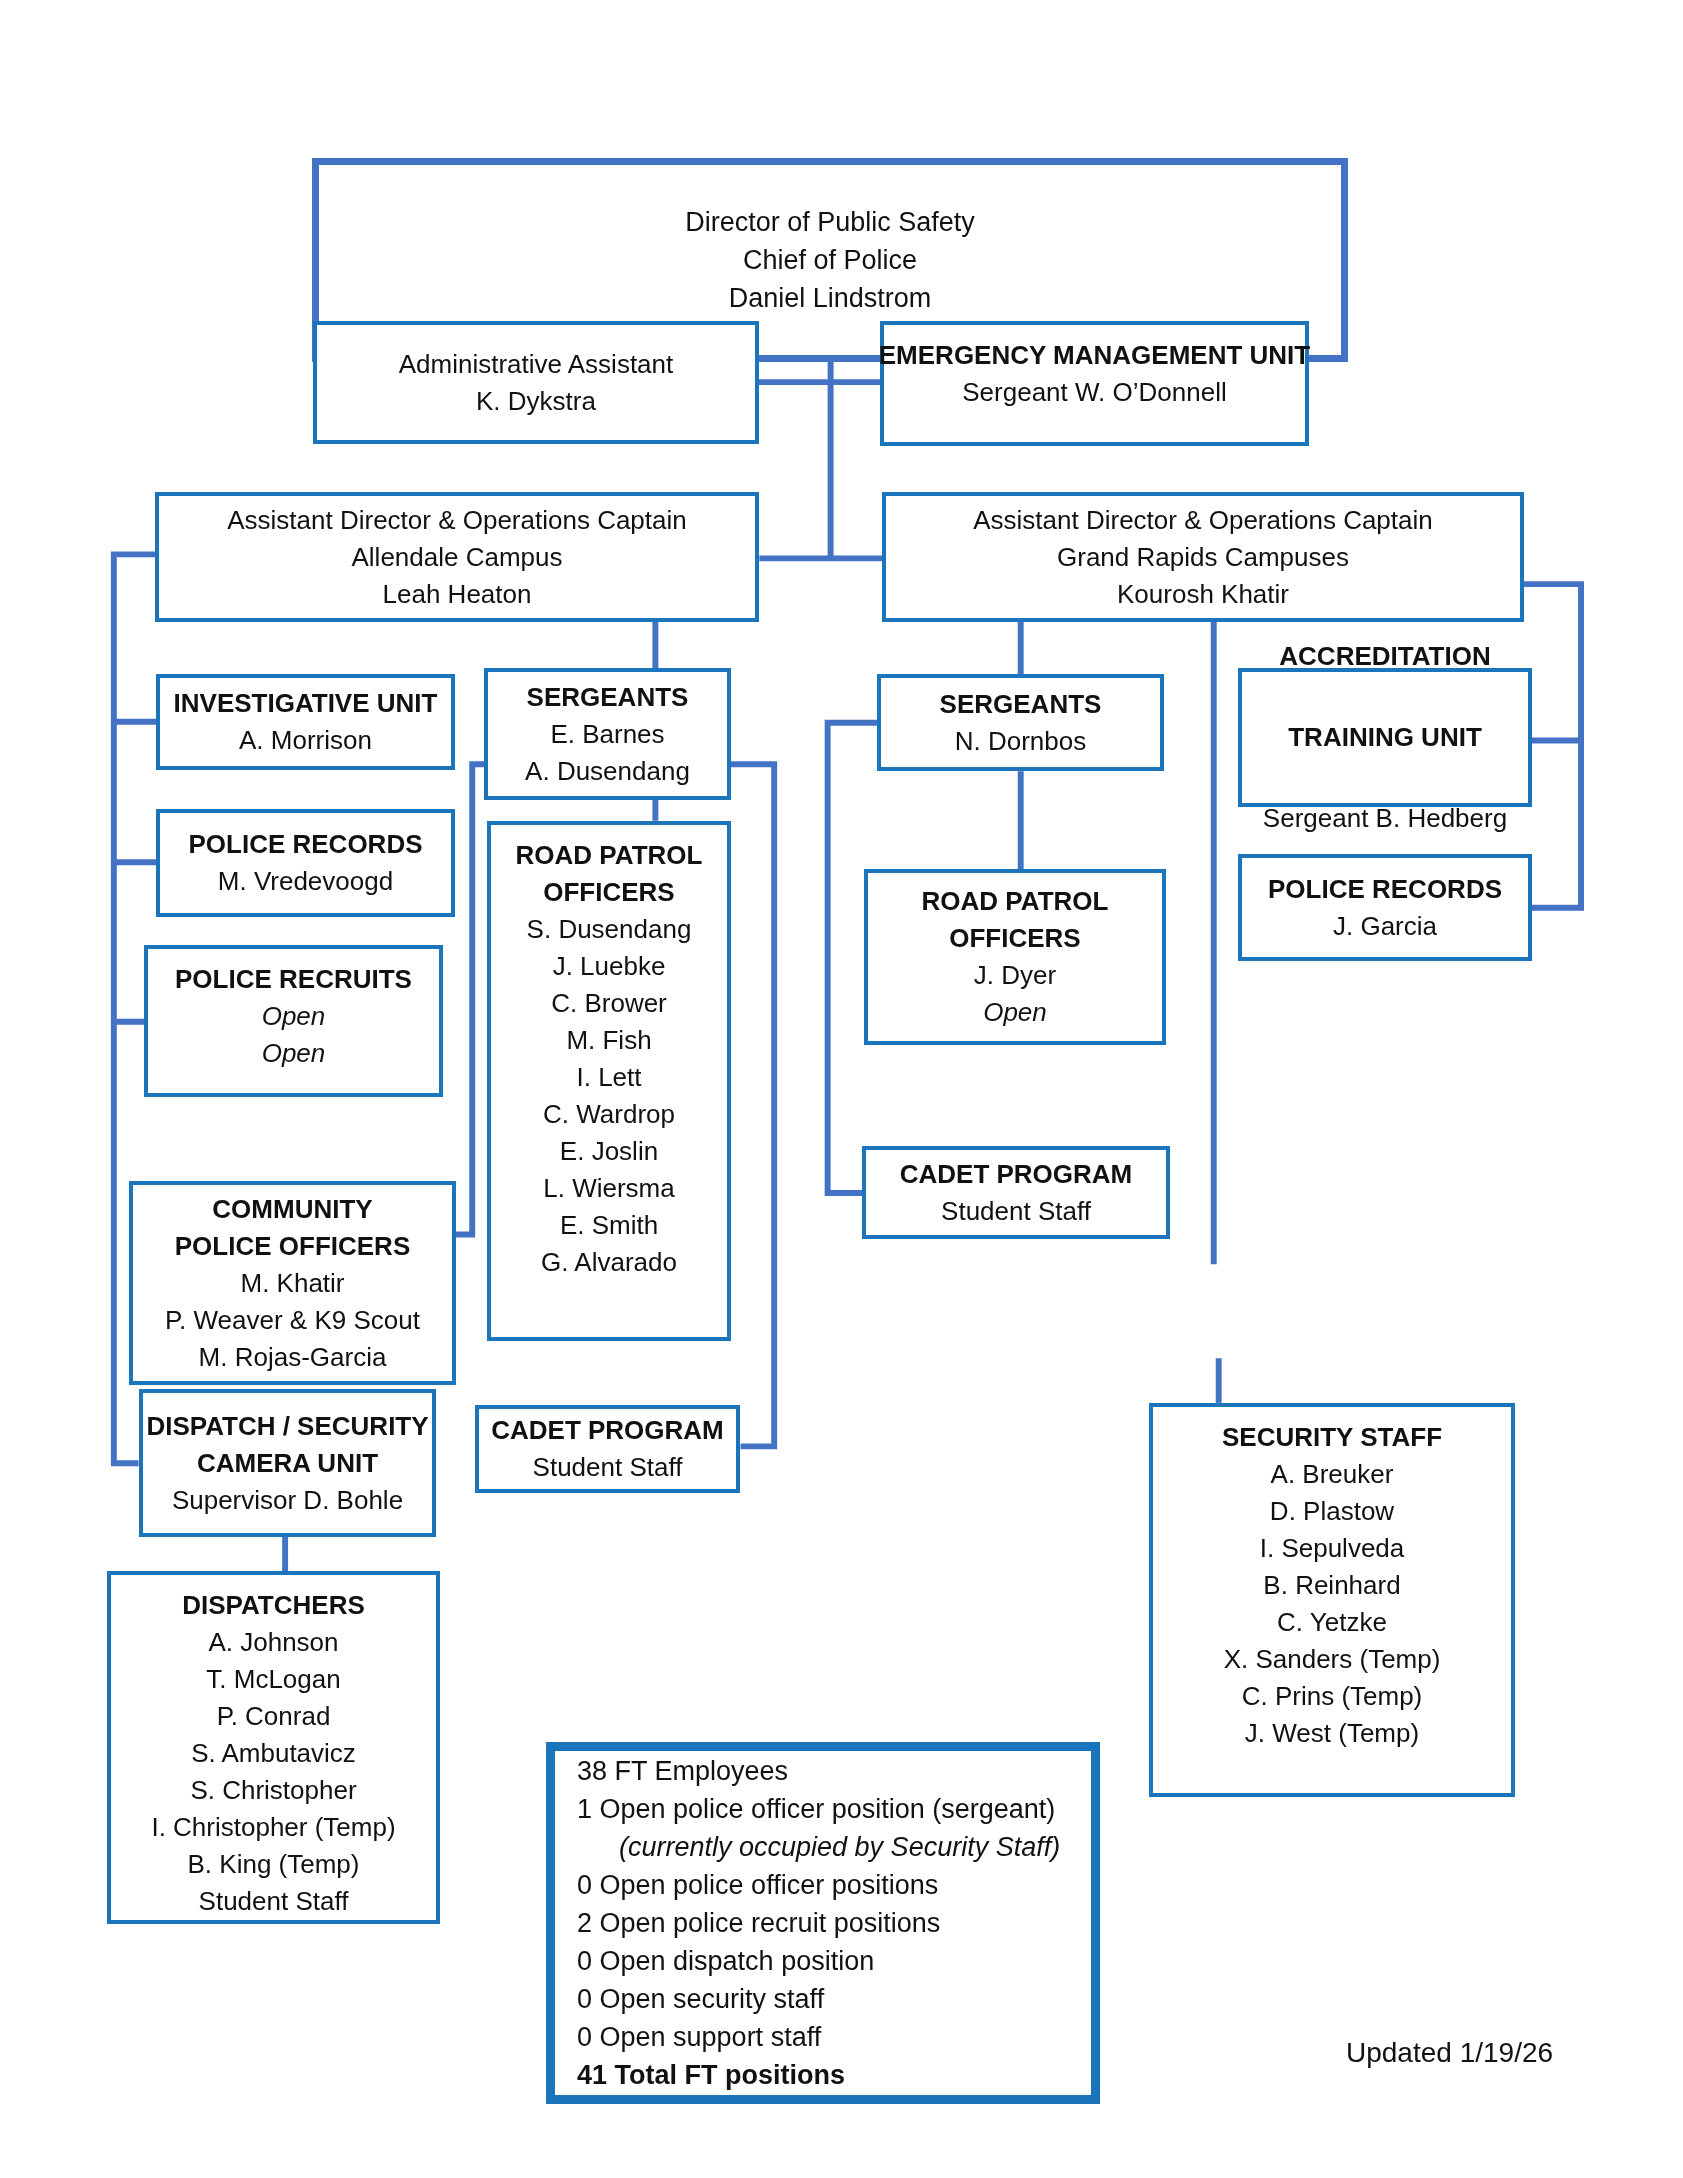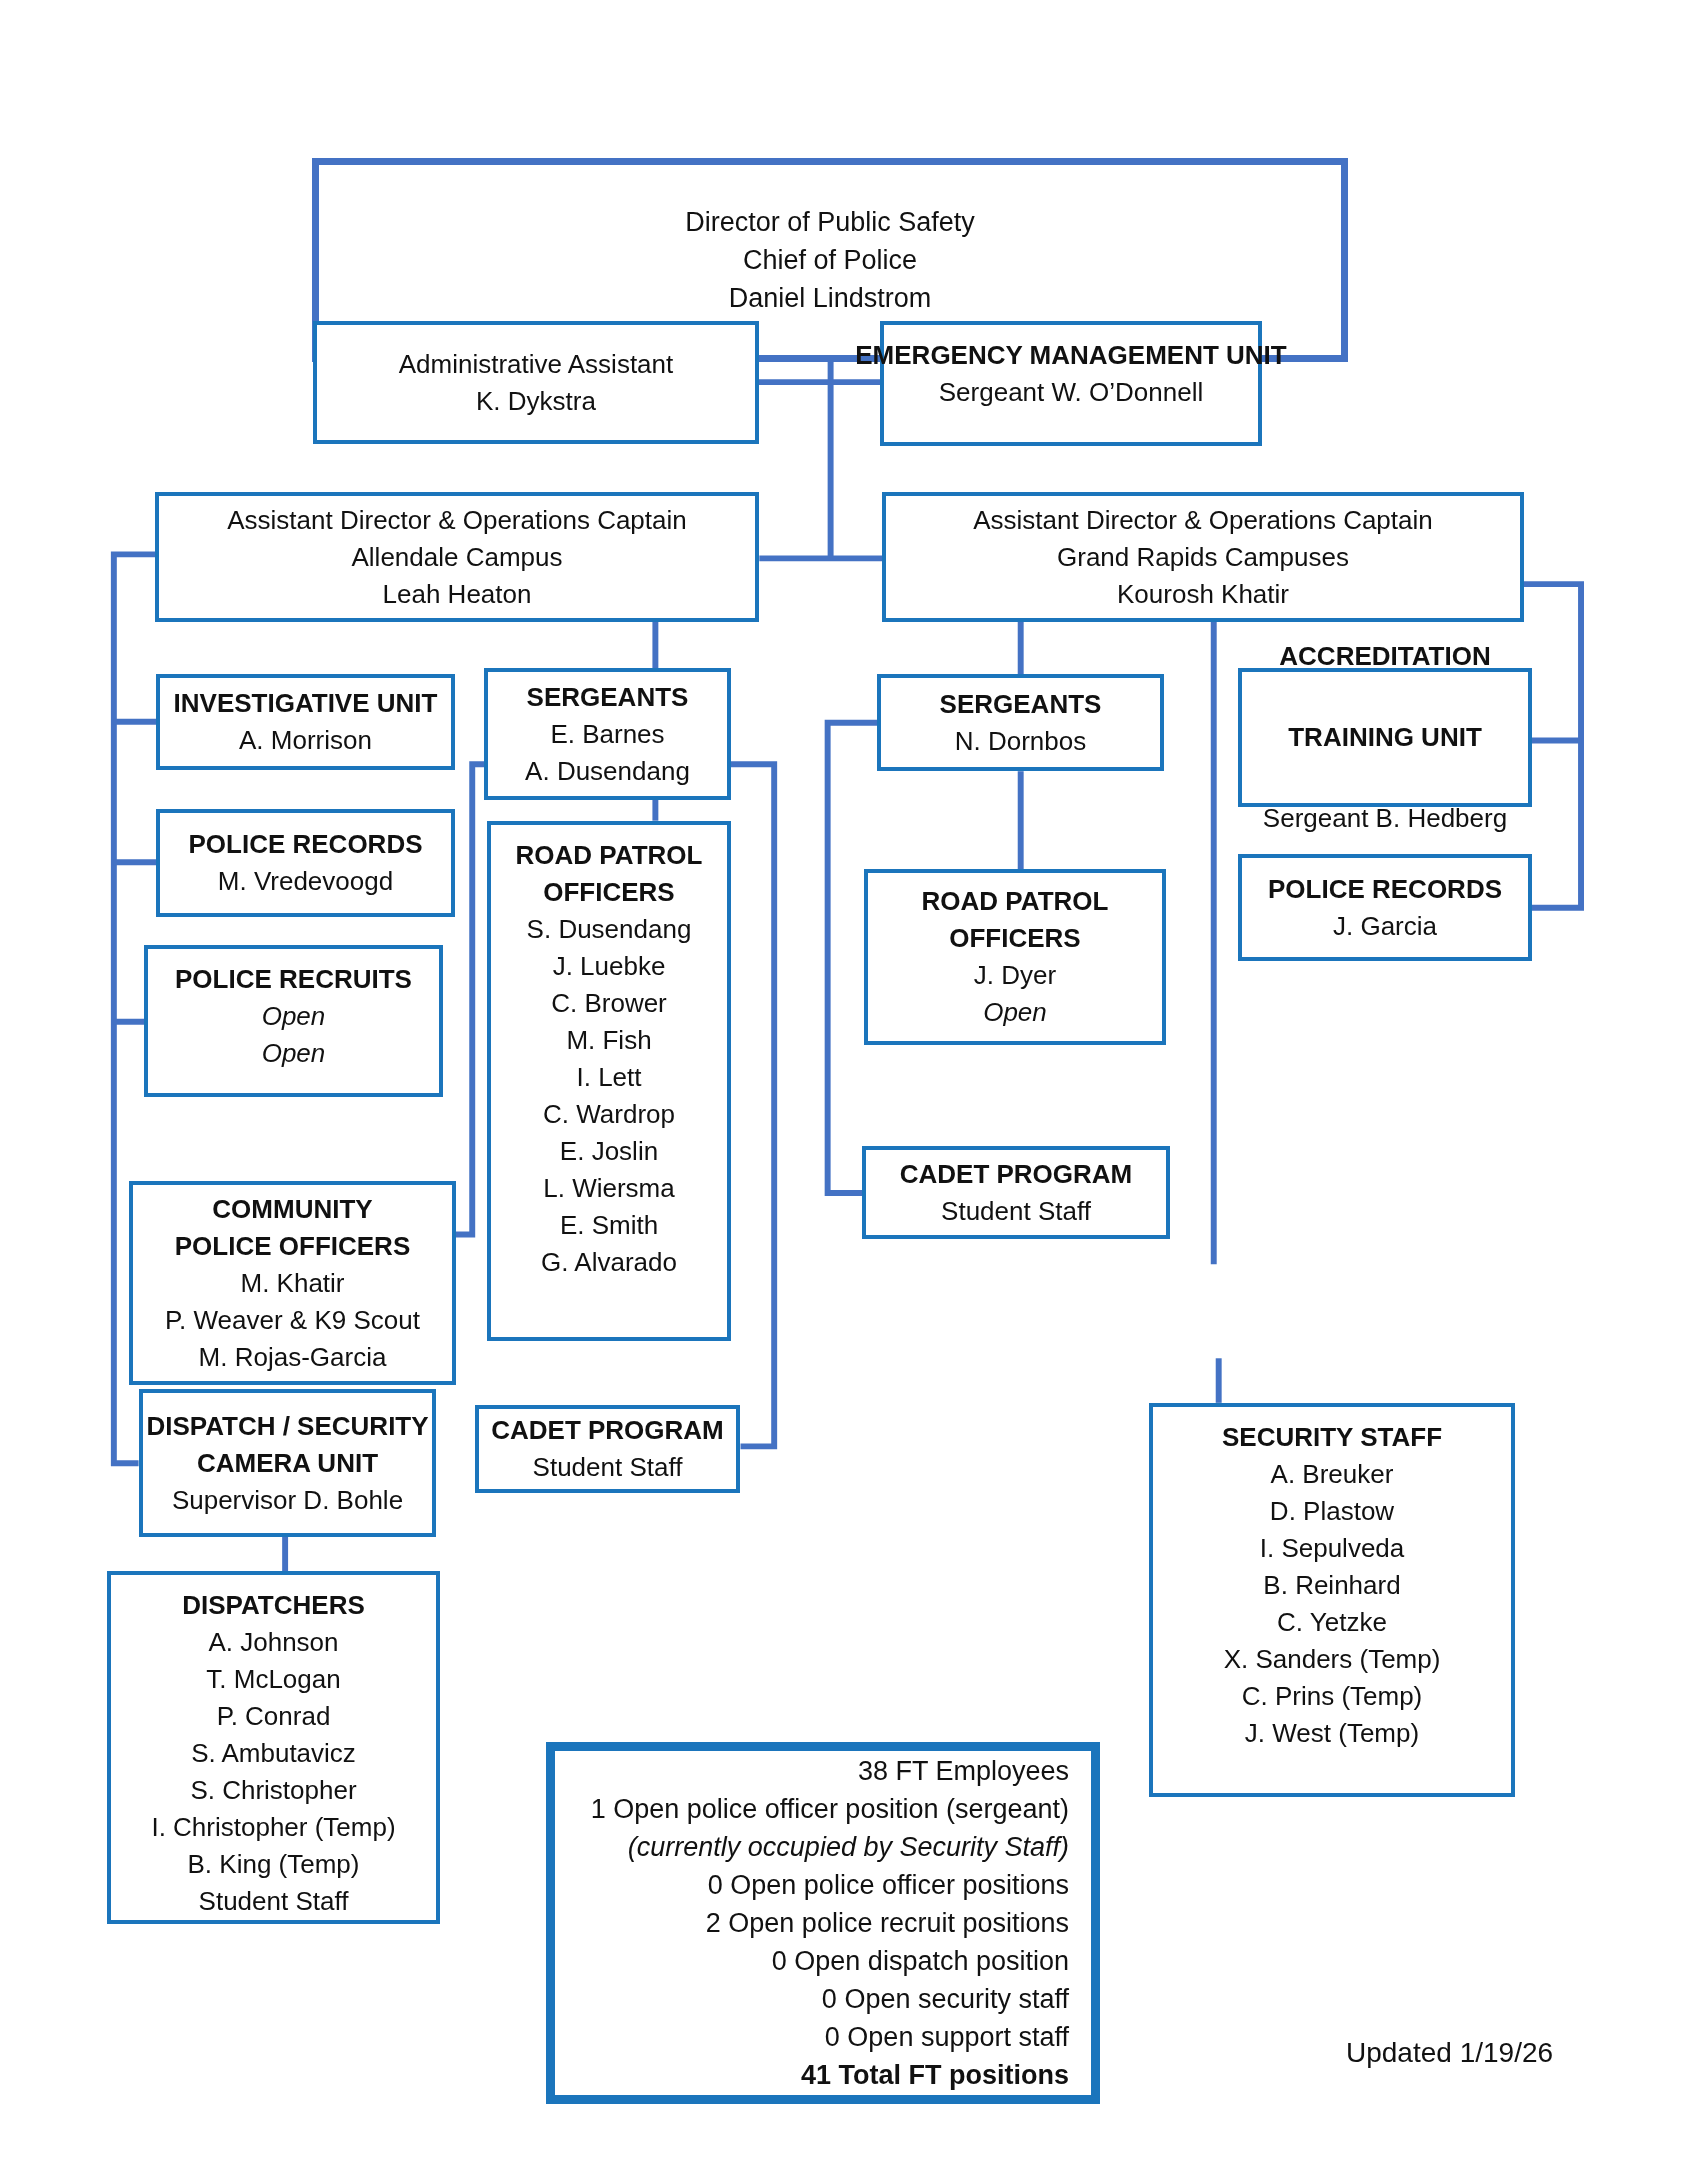--- a/index.html
+++ b/index.html
@@ -30,21 +30,21 @@
     text-align:center;
     font-size:26px;line-height:37px;
   }
   .box .line{white-space:nowrap;}
   .box .bold{font-weight:bold;}
   .box .italic{font-style:italic;}
   .director{border:7px solid var(--director-border);font-size:27px;line-height:38px;}
   .align-top{justify-content:flex-start;padding-top:12px;}
   .summary{
     border:9px solid var(--box-border);
-    align-items:flex-end;text-align:left;
+    align-items:flex-start;text-align:left;
     font-size:27px;line-height:38px;
     padding:8px 22px 8px 22px;
   }
   .summary .indent{padding-left:42px;}
   .updated{
     position:absolute;left:1346px;top:2037px;width:257px;
     font-size:28px;text-align:left;
   }
 </style>
 </head>
@@ -76,21 +76,21 @@
 
   <div class="box director" style="left: 312px; top: 158px; width: 1036px; height: 204px;">
       <div class="line">Director of Public Safety</div>
       <div class="line">Chief of Police</div>
       <div class="line">Daniel Lindstrom</div>
     </div>
   <div class="box" style="left: 313px; top: 321px; width: 446px; height: 123px;">
       <div class="line">Administrative Assistant</div>
       <div class="line">K. Dykstra</div>
     </div>
-  <div class="box align-top" style="left: 880px; top: 321px; width: 382px; height: 125px;">
+  <div class="box align-top" style="left: 880px; top: 321px; width: 429px; height: 125px;">
       <div class="line bold">EMERGENCY MANAGEMENT UNIT</div>
       <div class="line">Sergeant W. O’Donnell</div>
     </div>
   <div class="box" style="left: 155px; top: 492px; width: 604px; height: 130px;">
       <div class="line">Assistant Director &amp; Operations Captain</div>
       <div class="line">Allendale Campus</div>
       <div class="line">Leah Heaton</div>
     </div>
   <div class="box" style="left: 882px; top: 492px; width: 642px; height: 130px;">
       <div class="line">Assistant Director &amp; Operations Captain</div>

